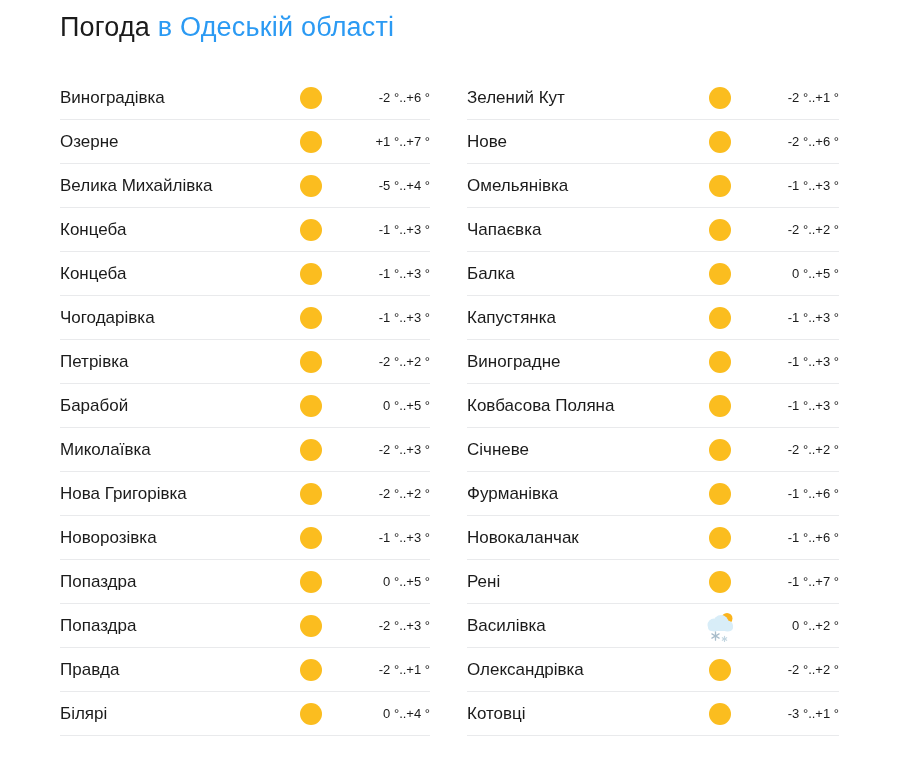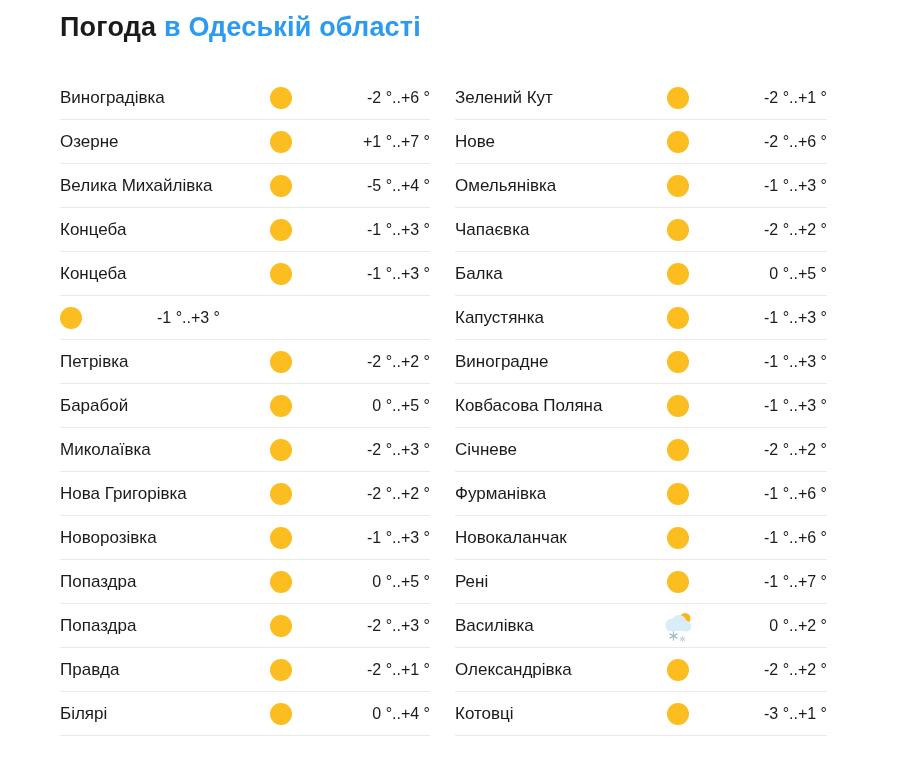--- a/index.html
+++ b/index.html
@@ -7,26 +7,26 @@
     width: 911px; height: 768px;
     background: #ffffff;
     font-family: "Liberation Sans", "DejaVu Sans", sans-serif;
     overflow: hidden;
   }
   .page { padding: 6px 0 0 60px; }
   h1.title {
     margin: 4px 0 0 0;
     font-size: 27px;
     line-height: 34px;
-    font-weight: 700;
+    font-weight: 400;
     color: var(--text-color);
     letter-spacing: 0.2px;
   }
   .title .title-region { color: var(--title-blue); cursor: pointer; }
-  .grid { display: flex; margin-top: 32px; }
+  .grid { display: flex; margin-top: 32px; gap: 12px; }
   .col { width: 370px; }
   .col + .col { margin-left: 25px; width: 372px; }
   .row {
     display: flex;
     align-items: center;
     height: 43px;
     border-bottom: 1px solid var(--divider-color);
     cursor: pointer;
   }
   .city {
@@ -38,25 +38,24 @@
   }
   .icon-slot {
     width: 22px; height: 22px;
     display: flex; align-items: center; justify-content: center;
     flex: none;
     position: relative;
   }
   .temp {
     width: 108px;
     text-align: right;
-    font-size: 16px;
+    font-size: 13px;
     color: var(--text-color);
     white-space: nowrap;
     flex: none;
-    padding-left: 30px;
   }
   .sun-icon {
     width: 22px; height: 22px;
     border-radius: 50%;
     background: var(--sun-color);
     display: block;
   }
   .snow-icon { width: 32px; height: 30px; display: block; flex: none; margin-top: 3px; }
   .snow-icon .cloud-part { fill: var(--snow-cloud-color); }
   .snow-icon .sun-part { fill: var(--snow-sun-color); }
@@ -107,20 +106,21 @@
 
   <div class="row">
     <span class="city">Концеба</span>
     <span class="icon-slot">
   <span class="sun-icon"></span>
 </span>
     <span class="temp">-1 °..+3 °</span>
   </div>
 
   <div class="row">
+    <span class="city">Чогодарівка</span>
     <span class="icon-slot">
   <span class="sun-icon"></span>
 </span>
     <span class="temp">-1 °..+3 °</span>
   </div>
 
   <div class="row">
     <span class="city">Петрівка</span>
     <span class="icon-slot">
   <span class="sun-icon"></span>

